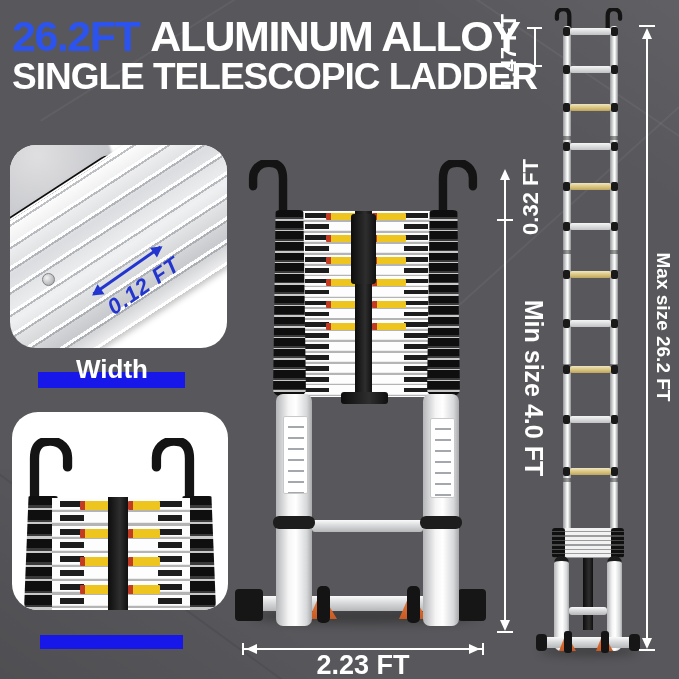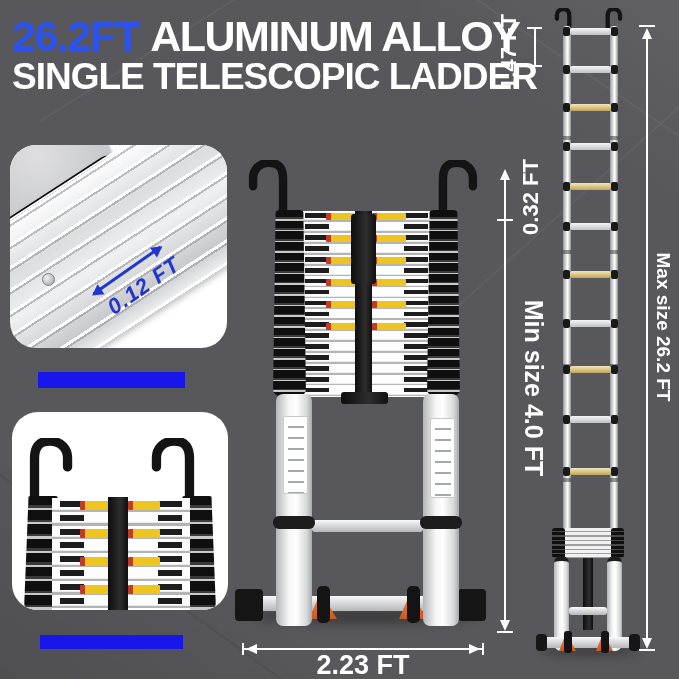--- a/index.html
+++ b/index.html
@@ -140,20 +140,21 @@
     <div class="iw-tube"></div>
     <div class="iw-cap1"></div>
     <div class="iw-cap2"></div>
     <div class="iw-tube2"></div>
     <div class="iw-step"></div>
     <div class="iw-screw"></div>
     <div class="iw-arrow"></div>
     <div class="iw-dim">0.12 FT</div>
   </div>
   <div class="cap-bar" id="bar-width"></div>
+  <div class="cap-text" id="cap-width">Width</div>
 
   <div class="inset" id="inset-hook">
     <svg class="hook flip" style="left:12px;top:26px;" width="52" height="64" viewBox="0 0 44 62">
         <path d="M37 59 V20 C37 5 29 3 22 3 C11 3 5 11 5 19 L5 28"></path>
       </svg>
     <svg class="hook" style="left:136px;top:26px;" width="52" height="64" viewBox="0 0 44 62">
         <path d="M37 59 V20 C37 5 29 3 22 3 C11 3 5 11 5 19 L5 28"></path>
       </svg>
     <div class="collar big" style="left:12px;top:84px;width:38px;height:114px;clip-path:polygon(12% 0,88% 0,100% 100%,0 100%);"></div>
     <div class="collar big" style="left:166px;top:84px;width:38px;height:114px;clip-path:polygon(12% 0,88% 0,100% 100%,0 100%);"></div>

